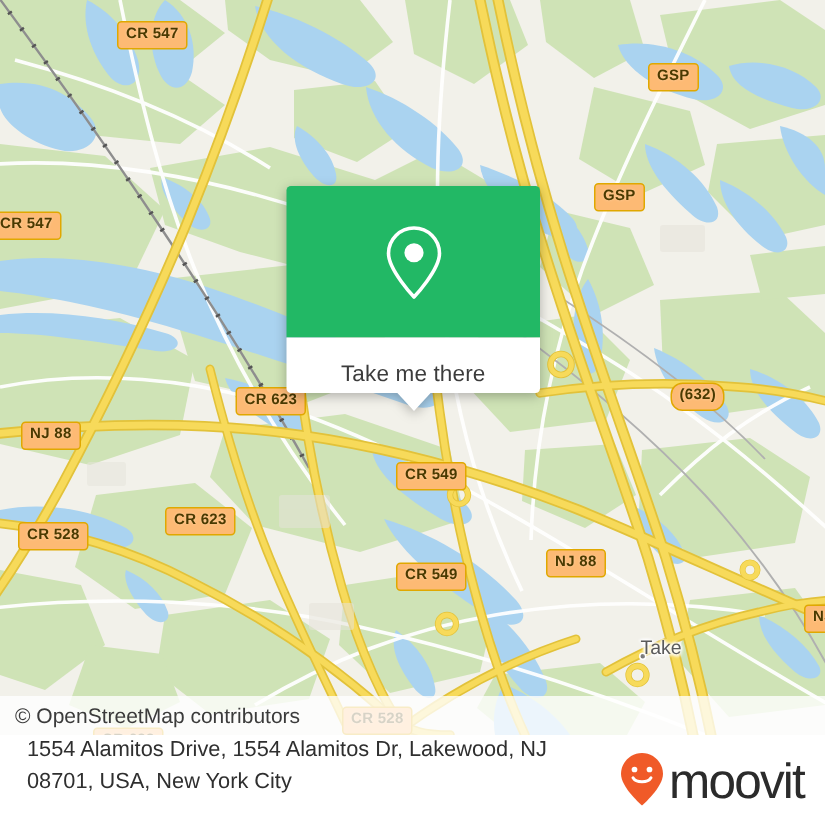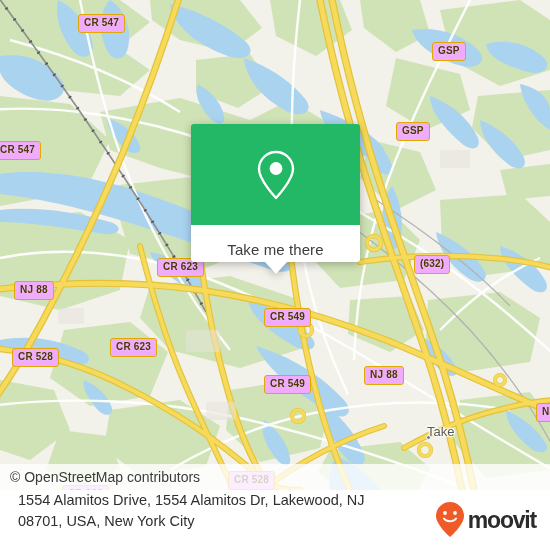--- a/index.html
+++ b/index.html
@@ -17,21 +17,21 @@
     position: absolute; left: 0; top: 0;
     width: 550px; height: 490px;
     background: #eef0e6;
     overflow: hidden;
   }
   #map-svg { position: absolute; left: 0; top: 0; display: block; }
 
   
   .shield {
     position: absolute;
-    background: #f0abfc;
+    background: #fdba74;
     border: 1.4px solid #e0a800;
     border-radius: 3px;
     color: #4a3a00;
     font-size: 10px;
     font-weight: bold;
     letter-spacing: .2px;
     line-height: 1;
     padding: 3px 5px 4px 5px;
     white-space: nowrap;
     font-family: "Liberation Sans", sans-serif;
@@ -118,24 +118,24 @@
     padding: 0 14px 0 18px;
   }
   #footer-address {
     font-size: 14.5px;
     line-height: 1.42;
     color: #2f2f2f;
     max-width: 390px;
   }
   #brand { display: flex; align-items: center; gap: 3px; }
   #brand-name {
-    font-size: 23px;
+    font-size: 33px;
     color: #2b2b2b;
     letter-spacing: -1.2px;
-    font-weight: bold;
+    font-weight: normal;
     line-height: 1;
   }
 </style>
 </head>
 <body>
 
 <div id="app">
 
   <div id="map">
 
@@ -289,21 +289,21 @@
         </g>
 
       </g>
     </svg>
 
     <div class="shield" style="left:78px;  top:14px;">CR 547</div>
     <div class="shield" style="left:432px; top:42px;">GSP</div>
     <div class="shield" style="left:396px; top:122px;">GSP</div>
     <div class="shield" style="left:-6px;  top:141px;">CR 547</div>
     <div class="shield" style="left:157px; top:258px;">CR 623</div>
-    <div class="shield" style="left:414px; top:255px;">(632)</div>
+    <div class="shield" style="left:447px; top:255px;border-radius:8px;">(632)</div>
     <div class="shield" style="left:14px;  top:281px;">NJ 88</div>
     <div class="shield" style="left:264px; top:308px;">CR 549</div>
     <div class="shield" style="left:110px; top:338px;">CR 623</div>
     <div class="shield" style="left:12px;  top:348px;">CR 528</div>
     <div class="shield" style="left:364px; top:366px;">NJ 88</div>
     <div class="shield" style="left:264px; top:375px;">CR 549</div>
     <div class="shield" style="left:536px; top:403px;">NJ</div>
     <div class="shield" style="left:62px;  top:485px;">CR 623</div>
     <div class="shield" style="left:228px; top:471px;">CR 528</div>
 

